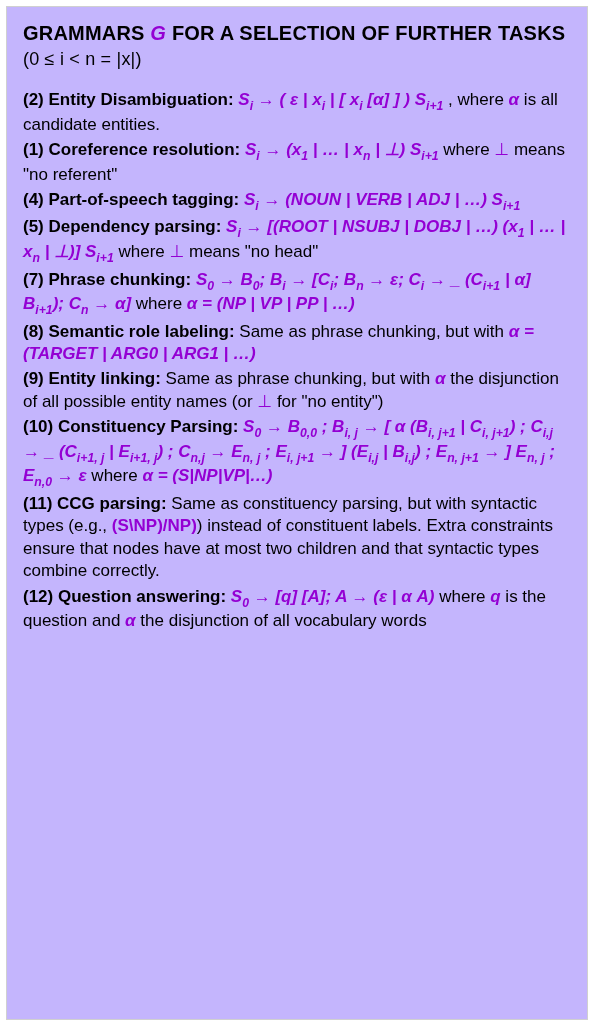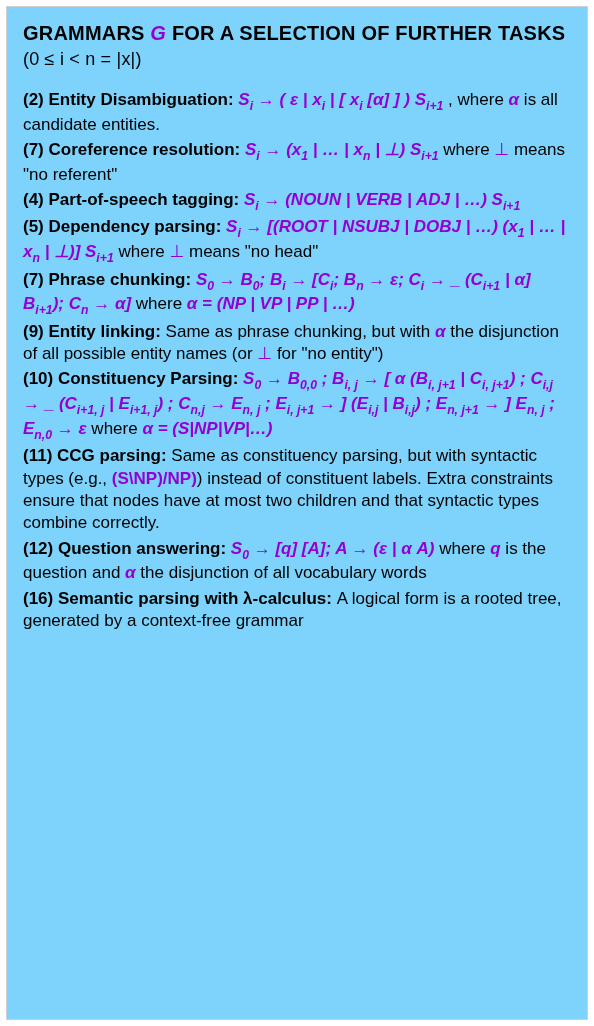--- a/index.html
+++ b/index.html
@@ -6,21 +6,21 @@
   body {
     width: 594px;
     height: 1026px;
     background: #fff;
     padding: 6px;
     font-family: Arial, Helvetica, sans-serif;
   }
   .panel {
     width: 100%;
     height: 100%;
-    background: #7dd3fc;
+    background: #c4b5fd;
     border: 1px solid #d0d0d0;
     padding: 14px 16px 12px 16px;
   }
   .title {
     font-size: 20px;
     font-weight: 900;
     line-height: 1.25;
     color: #000;
     margin-bottom: 18px;
     letter-spacing: 0.2px;
@@ -47,53 +47,53 @@
 
   <div class="title">
     <span>GRAMMARS </span><span class="g">G</span><span> FOR A SELECTION OF FURTHER TASKS</span><span class="cond">  (0 ≤ i &lt; n = |x|)</span>
   </div>
 
   <div class="entry">
     <span class="bld">(2) Entity Disambiguation:  </span><span class="prb it"><span>S</span><sub>i</sub><span> → ( ε | x</span><sub>i</sub><span> | [ x</span><sub>i</sub><span> [α] ] ) </span><span>S</span><sub>i+1</sub></span><span> , where </span><span class="prb it">α</span><span> is all candidate entities.</span>
   </div>
 
   <div class="entry">
-    <span class="bld">(7) Coreference resolution:  </span><span class="prb it"><span>S</span><sub>i</sub><span> → (x</span><sub>1</sub><span> | … | x</span><sub>n</sub><span> | ⊥) </span><span>S</span><sub>i+1</sub></span><span> where </span><span class="pr bot">⊥</span><span> means "no referent"</span>
+    <span class="bld">(1) Coreference resolution:  </span><span class="prb it"><span>S</span><sub>i</sub><span> → (x</span><sub>1</sub><span> | … | x</span><sub>n</sub><span> | ⊥) </span><span>S</span><sub>i+1</sub></span><span> where </span><span class="pr bot">⊥</span><span> means "no referent"</span>
   </div>
 
   <div class="entry">
     <span class="bld">(4) Part-of-speech tagging:  </span><span class="prb it"><span>S</span><sub>i</sub><span> → (NOUN | VERB | ADJ | …) </span><span>S</span><sub>i+1</sub></span>
   </div>
 
   <div class="entry">
     <span class="bld">(5) Dependency parsing:  </span><span class="prb it"><span>S</span><sub>i</sub><span> → [(ROOT | NSUBJ | DOBJ | …) (x</span><sub>1</sub><span> | … | x</span><sub>n</sub><span> | ⊥)] </span><span>S</span><sub>i+1</sub></span><span>  where </span><span class="pr bot">⊥</span><span> means "no head"</span>
   </div>
 
 
   <div class="entry">
     <span class="bld">(7) Phrase chunking:  </span><span class="prb it"><span>S</span><sub>0</sub><span> → B</span><sub>0</sub><span>;  B</span><sub>i</sub><span> → [C</span><sub>i</sub><span>;  B</span><sub>n</sub><span> → ε;  C</span><sub>i</sub><span> → _ (C</span><sub>i+1</sub><span> | α] B</span><sub>i+1</sub><span>);  C</span><sub>n</sub><span> → α]</span></span><span>  where </span><span class="prb it">α = (NP | VP | PP | …)</span>
   </div>
 
+  <div class="entry">
+    <span class="bld">(8) Semantic role labeling:  </span><span>Same as phrase chunking, but with </span><span class="prb it">α = (TARGET | ARG0 | ARG1 | …)</span>
+  </div>
 
   <div class="entry">
     <span class="bld">(9) Entity linking:  </span><span>Same as phrase chunking, but with </span><span class="prb it">α</span><span> the disjunction of all possible entity names (or </span><span class="pr bot">⊥</span><span> for "no entity")</span>
   </div>
 
   <div class="entry">
     <span class="bld">(10) Constituency Parsing:  </span><span class="prb it"><span>S</span><sub>0</sub><span> → B</span><sub>0,0</sub><span> ; B</span><sub>i, j</sub><span> → [ α (B</span><sub>i, j+1</sub><span> | C</span><sub>i, j+1</sub><span>) ; C</span><sub>i,j</sub><span> → _ (C</span><sub>i+1, j</sub><span> | E</span><sub>i+1, j</sub><span>) ; C</span><sub>n,j</sub><span> → E</span><sub>n, j</sub><span> ; E</span><sub>i, j+1</sub><span> → ] (E</span><sub>i,j</sub><span> | B</span><sub>i,j</sub><span>) ; E</span><sub>n, j+1</sub><span> → ] E</span><sub>n, j</sub><span> ; E</span><sub>n,0</sub><span> → ε</span></span><span> where </span><span class="prb it">α = (S|NP|VP|…)</span>
   </div>
 
   <div class="entry">
     <span class="bld">(11) CCG parsing:  </span><span>Same as constituency parsing, but with syntactic types (e.g., </span><span class="prb">(S\NP)/NP)</span><span>) instead of constituent labels. Extra constraints ensure that nodes have at most two children and that syntactic types combine correctly.</span>
   </div>
 
   <div class="entry">
     <span class="bld">(12) Question answering:  </span><span class="prb it"><span>S</span><sub>0</sub><span> → [q] [A];  A → (ε | α A)</span></span><span> where </span><span class="prb it">q</span><span> is the question and </span><span class="prb it">α</span><span> the disjunction of all vocabulary words</span>
   </div>
 
 
 
 
-  <div class="entry">
-    <span class="bld">(16) Semantic parsing with λ-calculus:  </span><span>A logical form is a rooted tree, generated by a context-free grammar</span>
-  </div>
 
 </div>
 
 </body></html>

